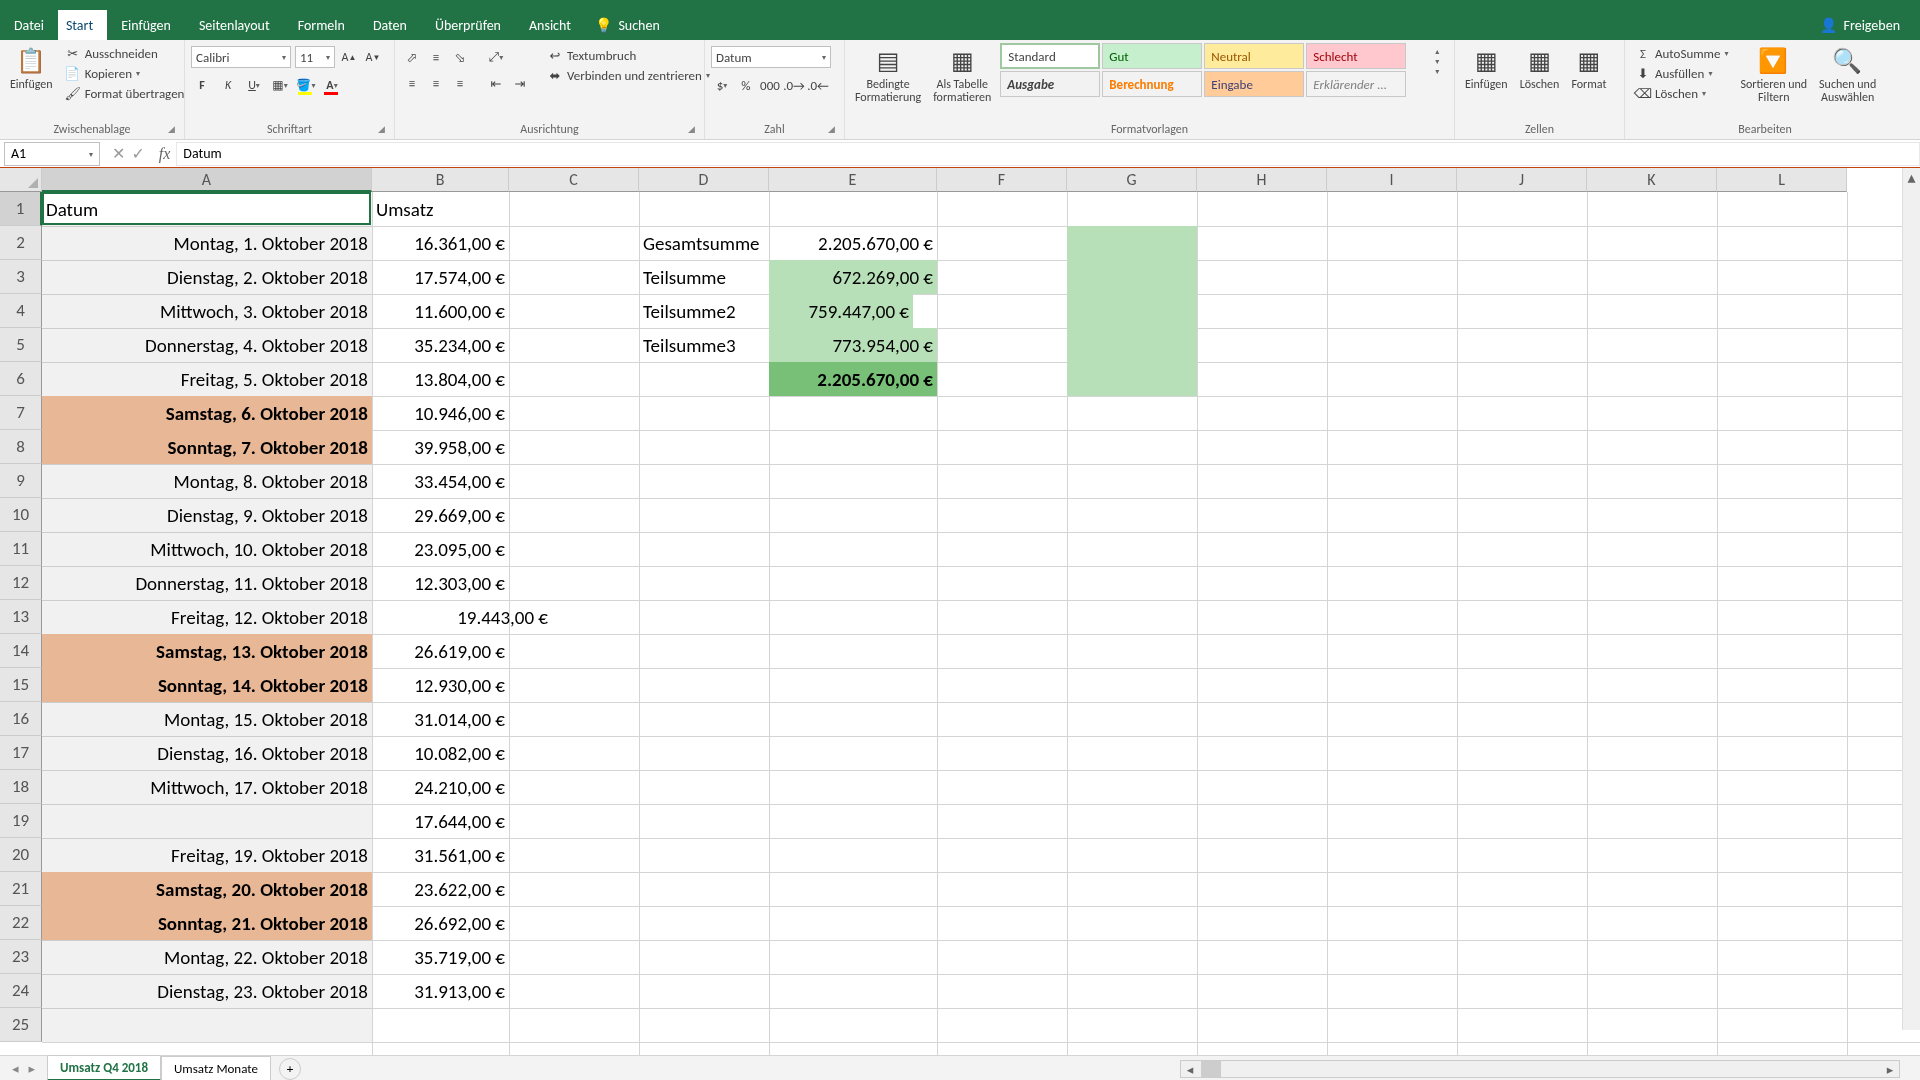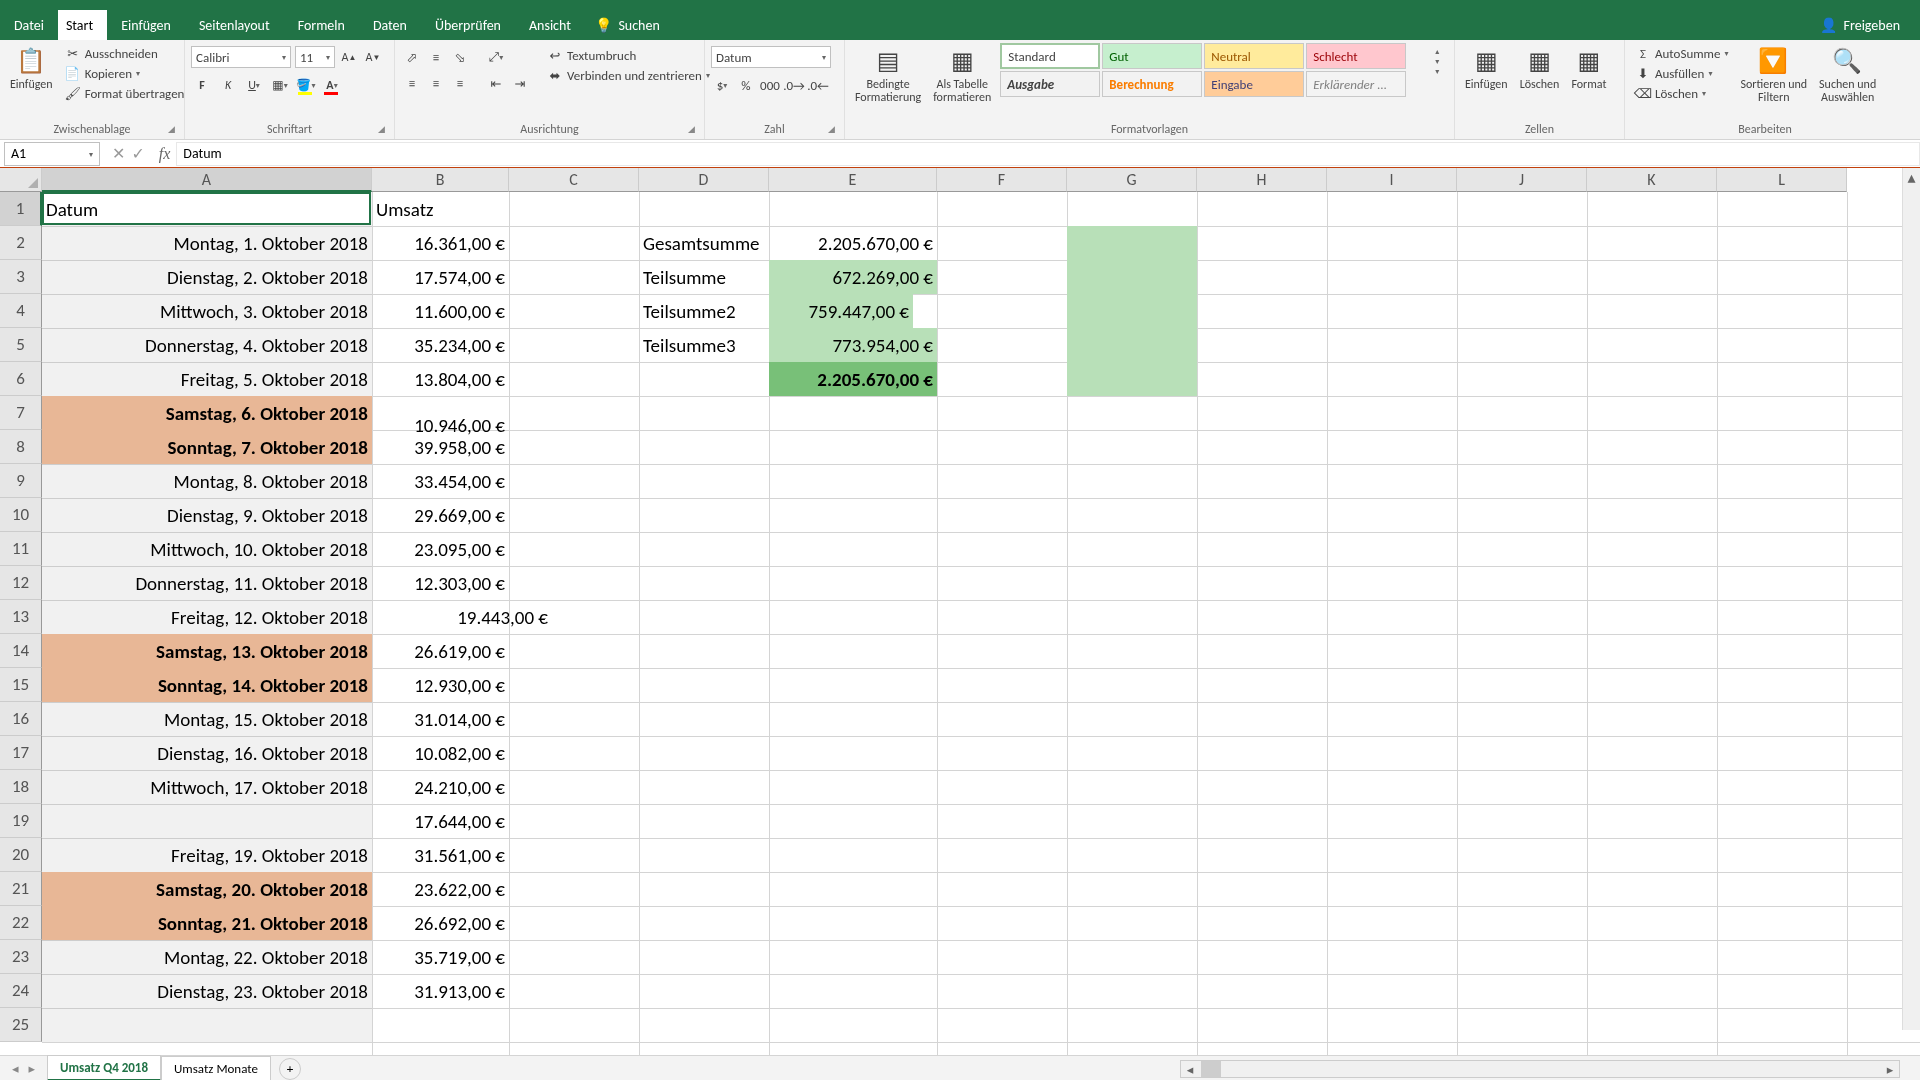--- a/index.html
+++ b/index.html
@@ -4,21 +4,21 @@
 <style>
 * { margin: 0; padding: 0; box-sizing: border-box; font-family: "Segoe UI", Calibri, sans-serif; }
 html, body { width: 1920px; height: 1080px; overflow: hidden; background: #fff; }
 
 
 .titlebar { height: 10px; background: #217346; }
 
 
 .tabrow { height: 30px; background: #217346; display: flex; align-items: stretch; position: relative; }
 .tabrow .tab { padding: 0 14px; display: flex; align-items: center; color: #fff; font-size: 14px; cursor: pointer; }
-.tabrow .tab.active { background: #fff; color: #000000; padding-left: 8px; }
+.tabrow .tab.active { background: #fff; color: #0c4a6e; padding-left: 8px; }
 .tabrow .search { display: flex; align-items: center; color: #fff; font-size: 14px; padding: 0 10px; gap: 6px; }
 .tabrow .share { margin-left: auto; display: flex; align-items: center; color: #fff; font-size: 14px; padding: 0 20px; gap: 6px; }
 
 
 .ribbon { height: 100px; background: #f3f3f3; border-bottom: 1px solid #d4d4d4; display: flex; font-size: 12px; color: #444; }
 .rgroup { border-right: 1px solid #e0e0e0; display: flex; flex-direction: column; padding: 2px 6px 0 6px; position: relative; }
 .rgroup .glabel { text-align: center; font-size: 12px; color: #666; padding: 2px 0 3px; }
 .rgroup .gbody { flex: 1; display: flex; align-items: flex-start; gap: 4px; }
 .rgroup .corner { position: absolute; right: 4px; bottom: 4px; width: 12px; height: 12px; font-size: 9px; color: #888; }
 
@@ -433,21 +433,21 @@
       <div class="cell r" style="left: 330px; top: 34px; width: 137px;">16.361,00 €</div>
       <div class="cell r" style="left: 0px; top: 68px; width: 330px;">Dienstag, 2. Oktober 2018</div>
       <div class="cell r" style="left: 330px; top: 68px; width: 137px;">17.574,00 €</div>
       <div class="cell r" style="left: 0px; top: 102px; width: 330px;">Mittwoch, 3. Oktober 2018</div>
       <div class="cell r" style="left: 330px; top: 102px; width: 137px;">11.600,00 €</div>
       <div class="cell r" style="left: 0px; top: 136px; width: 330px;">Donnerstag, 4. Oktober 2018</div>
       <div class="cell r" style="left: 330px; top: 136px; width: 137px;">35.234,00 €</div>
       <div class="cell r" style="left: 0px; top: 170px; width: 330px;">Freitag, 5. Oktober 2018</div>
       <div class="cell r" style="left: 330px; top: 170px; width: 137px;">13.804,00 €</div>
       <div class="cell r wk bold" style="left: 0px; top: 204px; width: 330px;">Samstag, 6. Oktober 2018</div>
-      <div class="cell r" style="left: 330px; top: 216px; width: 137px; padding-left: 28px;">10.946,00 €</div>
+      <div class="cell r" style="left: 330px; top: 204px; width: 137px; padding-left: 28px;">10.946,00 €</div>
       <div class="cell r wk bold" style="left: 0px; top: 238px; width: 330px;">Sonntag, 7. Oktober 2018</div>
       <div class="cell r" style="left: 330px; top: 238px; width: 137px;">39.958,00 €</div>
       <div class="cell r" style="left: 0px; top: 272px; width: 330px;">Montag, 8. Oktober 2018</div>
       <div class="cell r" style="left: 330px; top: 272px; width: 137px;">33.454,00 €</div>
       <div class="cell r" style="left: 0px; top: 306px; width: 330px;">Dienstag, 9. Oktober 2018</div>
       <div class="cell r" style="left: 330px; top: 306px; width: 137px;">29.669,00 €</div>
       <div class="cell r" style="left: 0px; top: 340px; width: 330px;">Mittwoch, 10. Oktober 2018</div>
       <div class="cell r" style="left: 330px; top: 340px; width: 137px;">23.095,00 €</div>
       <div class="cell r" style="left: 0px; top: 374px; width: 330px;">Donnerstag, 11. Oktober 2018</div>
       <div class="cell r" style="left: 330px; top: 374px; width: 137px;">12.303,00 €</div>

